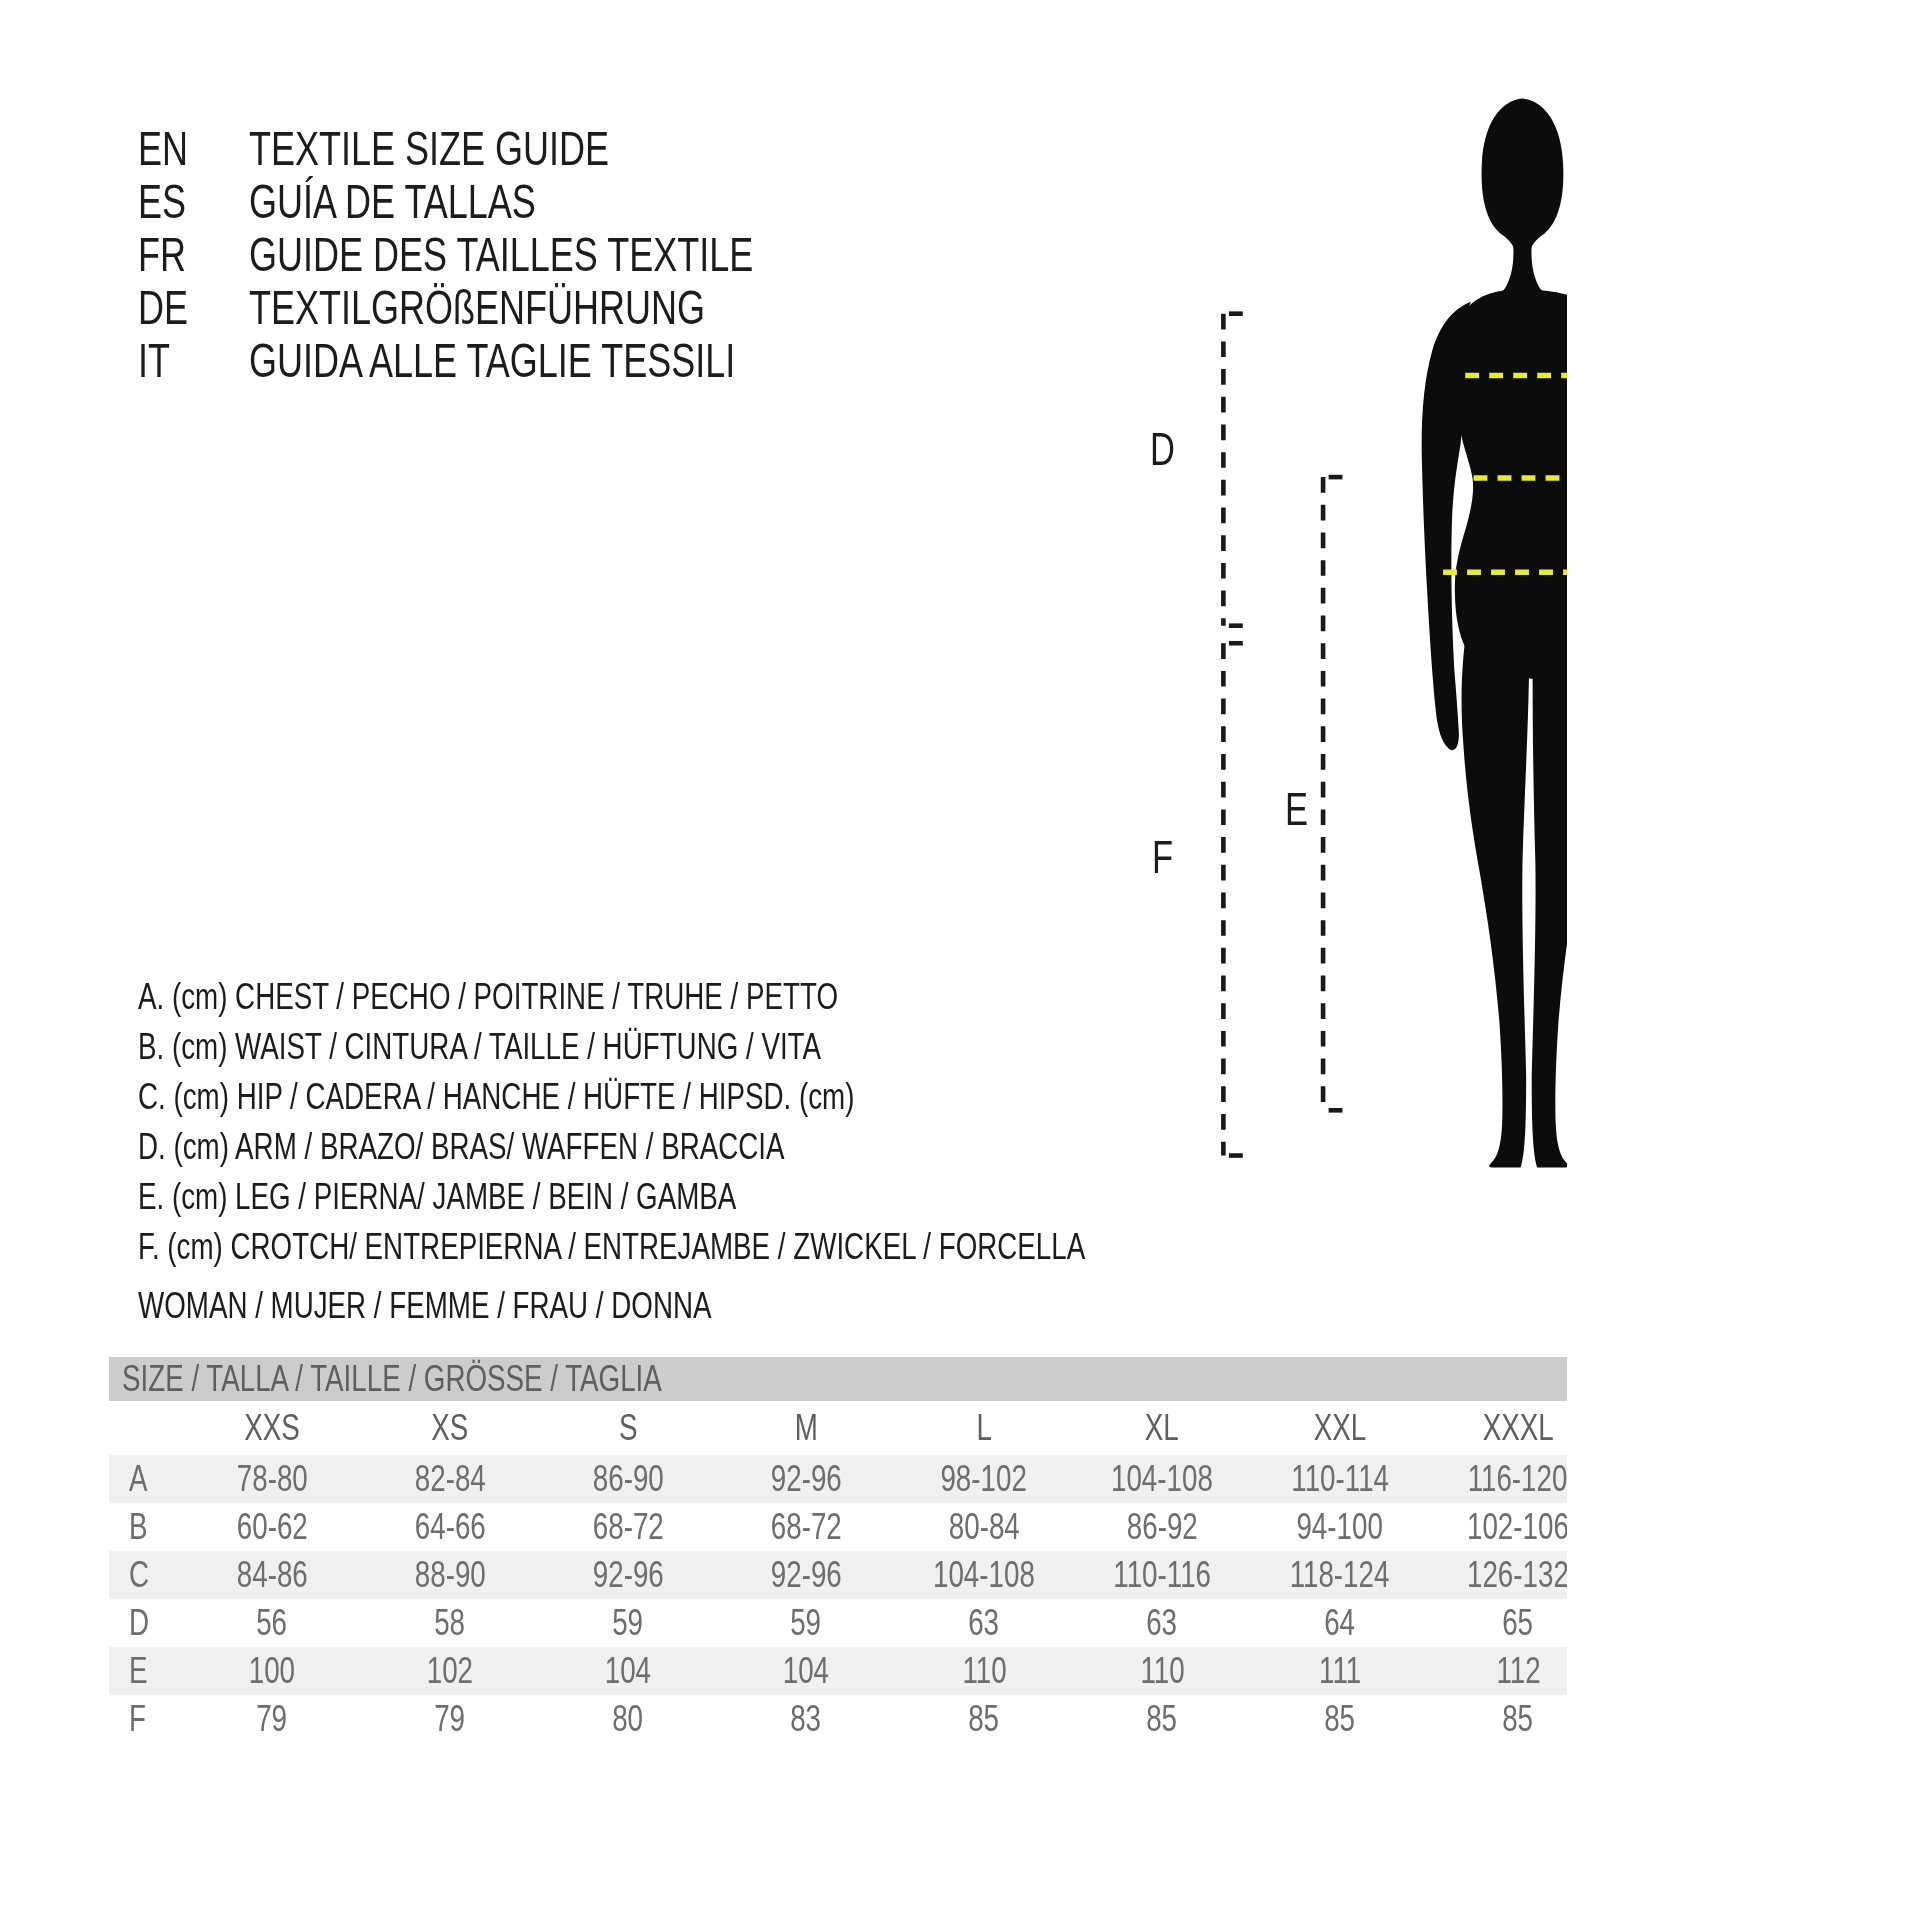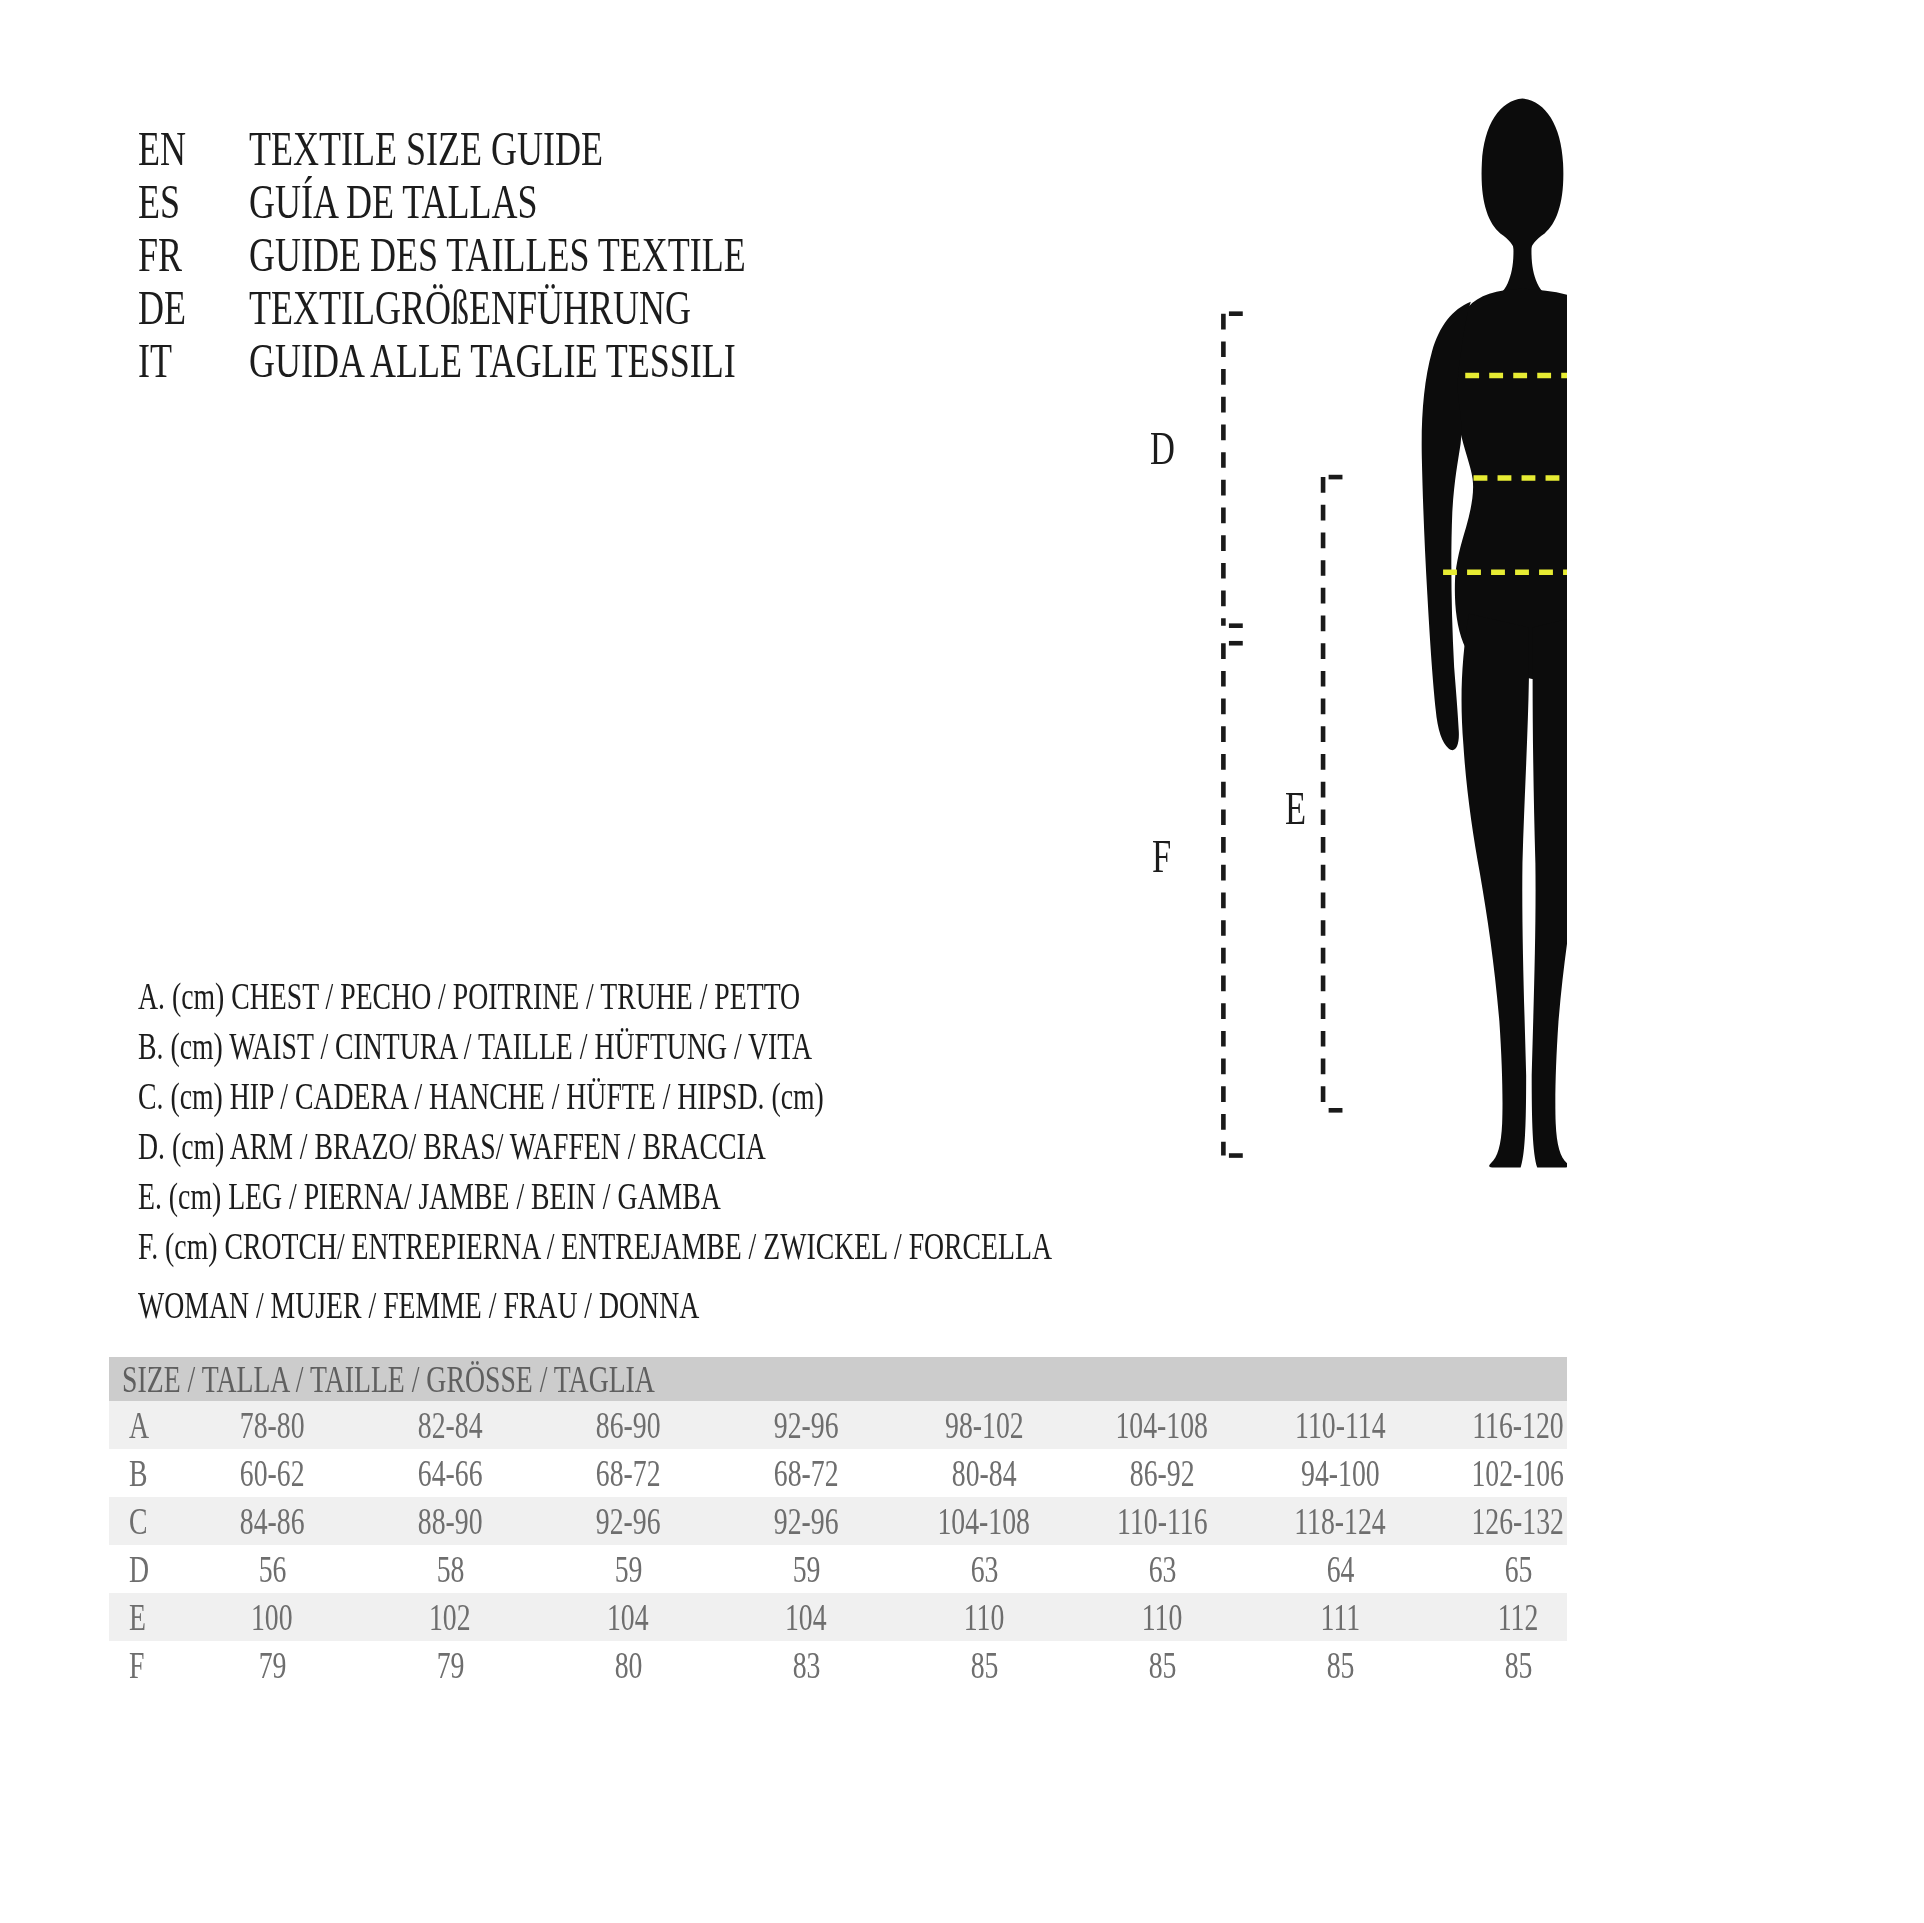--- a/index.html
+++ b/index.html
@@ -1,20 +1,20 @@
 <!DOCTYPE html>
 <html style="--accent: #e7ec33; --ink: #0c0c0c; --pointer: #1a1a1a; --text: #1c1c1c; --table_text: #6e6e6e; --bar_bg: #cccccc; --bar_text: #5f5f5f; --stripe: #f0f0f0;font-size:14.8px"><head>
 <meta charset="utf-8">
 <style>
   html,body{margin:0;padding:0;background:#ffffff;}
   .page{
     position:relative;
     width:1567px;height:1923px;
     background:#fff;
-    font-family:Liberation Serif, serif;
+    font-family:Liberation Sans, sans-serif;
     color:var(--text,#1c1c1c);
     overflow:hidden;
   }
   
   .cond{transform:scaleX(0.75);transform-origin:left top;white-space:nowrap;display:block;}
   .cx{display:inline-block;transform:scaleX(0.75);transform-origin:center center;white-space:nowrap;}
   .cxl{display:inline-block;transform:scaleX(0.75);transform-origin:left center;white-space:nowrap;}
 
   
   .lang-block{position:absolute;left:138px;top:122px;font-size:48px;line-height:53px;font-weight:400;}
@@ -118,20 +118,32 @@
     <div>F. (cm) CROTCH/ ENTREPIERNA / ENTREJAMBE / ZWICKEL / FORCELLA</div>
   </div>
 
   <div class="gender-heading cond">WOMAN / MUJER / FEMME / FRAU / DONNA</div>
 
   <div class="size-table">
     <div class="size-bar">
       <span class="cxl">SIZE / TALLA / TAILLE / GRÖSSE / TAGLIA</span>
     </div>
 
+    <div class="trow thead-row">
+      <div class="lcell"></div>
+      <div class="tcell"><span class="cx">XXS</span></div>
+      <div class="tcell"><span class="cx">XS</span></div>
+      <div class="tcell"><span class="cx">S</span></div>
+      <div class="tcell"><span class="cx">M</span></div>
+      <div class="tcell"><span class="cx">L</span></div>
+      <div class="tcell"><span class="cx">XL</span></div>
+      <div class="tcell"><span class="cx">XXL</span></div>
+      <div class="tcell"><span class="cx">XXXL</span></div>
+      <div></div>
+    </div>
 
     <div class="trow drow striped">
       <div class="lcell"><span class="cxl">A</span></div>
       <div class="tcell"><span class="cx">78-80</span></div>
       <div class="tcell"><span class="cx">82-84</span></div>
       <div class="tcell"><span class="cx">86-90</span></div>
       <div class="tcell"><span class="cx">92-96</span></div>
       <div class="tcell"><span class="cx">98-102</span></div>
       <div class="tcell"><span class="cx">104-108</span></div>
       <div class="tcell"><span class="cx">110-114</span></div>

